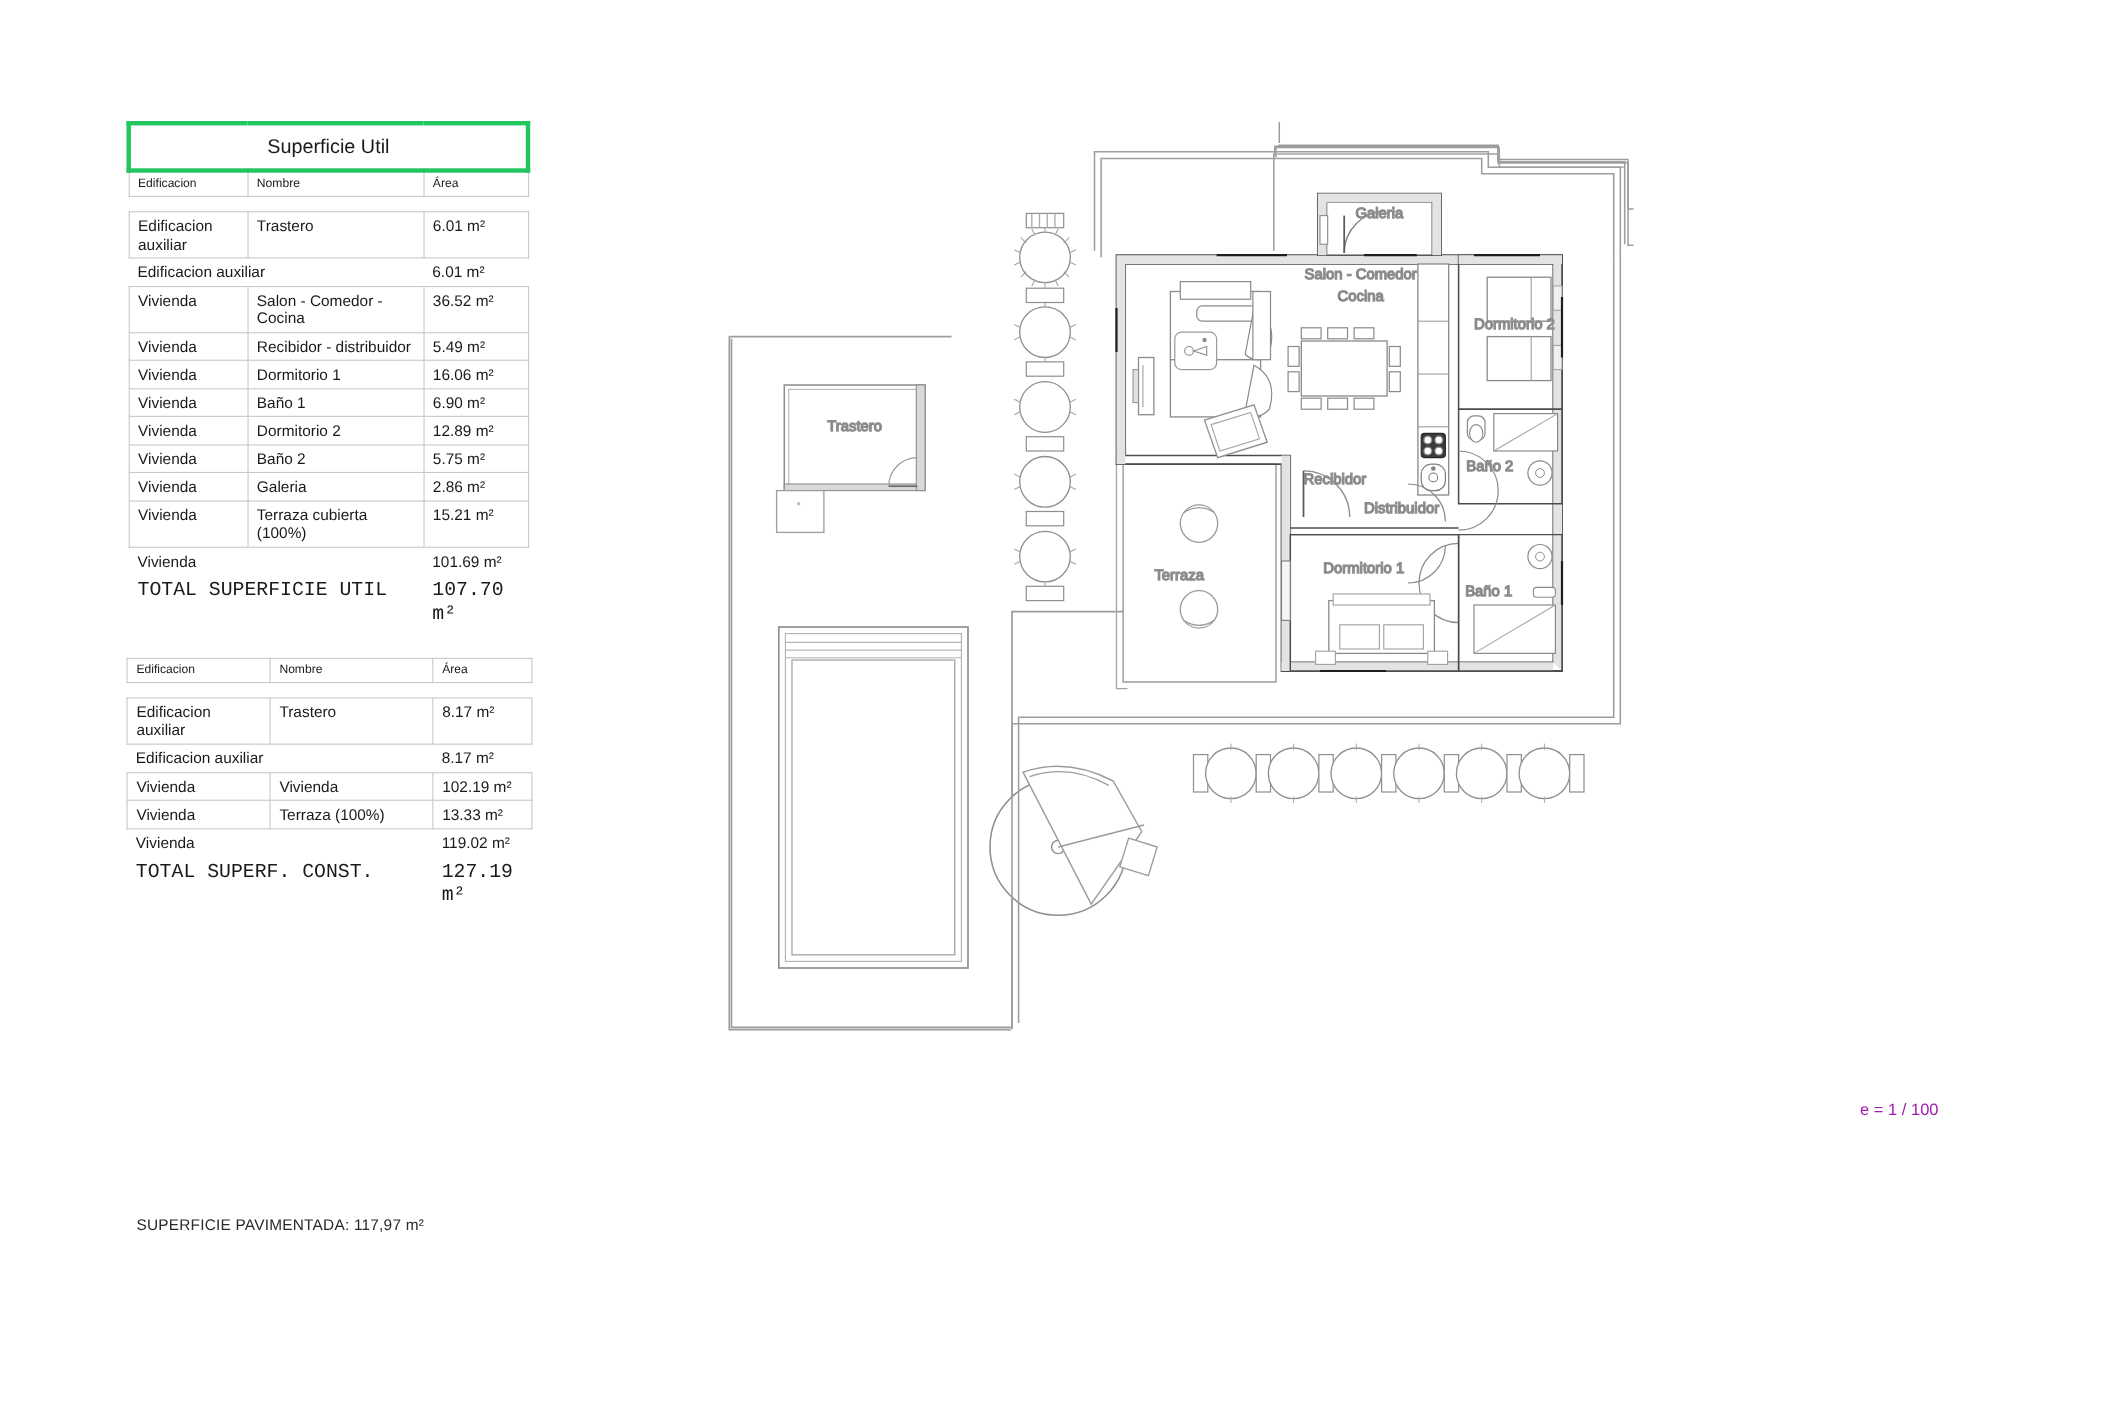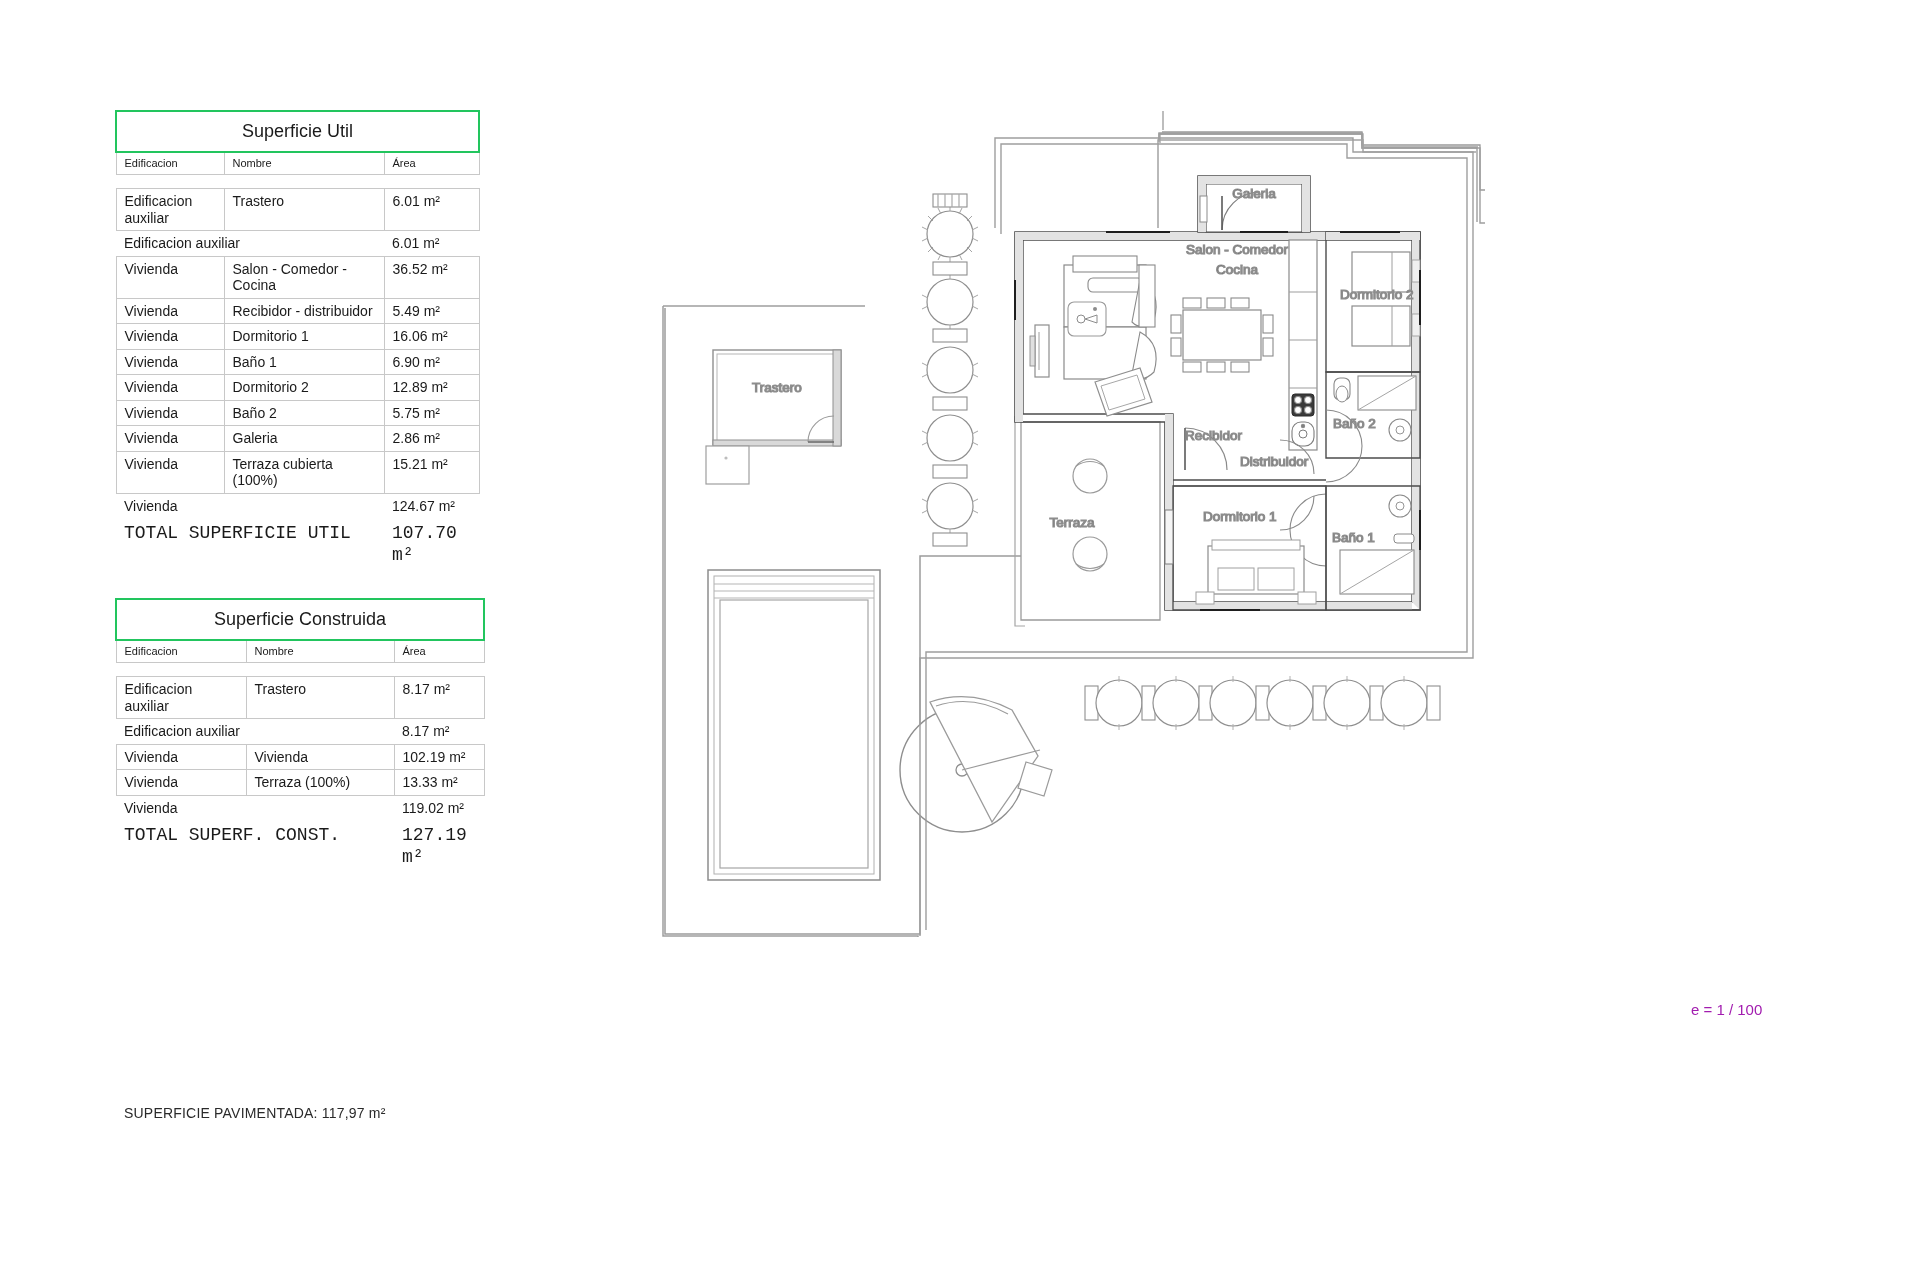--- a/index.html
+++ b/index.html
@@ -2,21 +2,21 @@
 <html><head>
 <meta charset="utf-8">
 <style>
   html,body{margin:0;padding:0;}
   body{width:1920px;height:1280px;background:#ffffff;font-family:"Liberation Sans",sans-serif;position:relative;overflow:hidden;}
   .page{position:absolute;inset:0;}
 
   
   .tbl{position:absolute;border-collapse:collapse;table-layout:fixed;}
   .tbl td{border:1px solid #c8c8c8;font-size:14px;color:#1a1a1a;padding:4px 8px;vertical-align:top;line-height:1.18;background:#fff;}
-  .tbl td.title{text-align:center;font-size:18px;border:2px solid #22c55e;padding:9px 8px;}
+  .tbl td.title{text-align:center;font-size:18px;border:4px solid #22c55e;padding:9px 8px;}
   .tbl td.hdr{font-size:11px;}
   .tbl tr.spacer td{border:none;height:13px;padding:0;}
   .tbl td.sum2{border:none;border-top:1px solid #c8c8c8;}
   .tbl td.grand{border:none;font-size:18px;padding-top:5px;font-family:Liberation Mono, monospace;}
   .c-edif{width:108px;}
   .c-nom{width:160px;}
   .c-area{width:95px;}
 
   #table-util{left:115px;top:110px;width:362px;}
   #table-const{left:115px;top:598px;width:368px;}
@@ -102,39 +102,36 @@
         <td>2.86 m²</td>
       </tr>
       <tr>
         <td>Vivienda</td>
         <td>Terraza cubierta (100%)</td>
         <td>15.21 m²</td>
       </tr>
 
       <tr>
         <td class="sum2" colspan="2">Vivienda</td>
-        <td class="sum2">124.67 m²</td>
+        <td class="sum2">101.69 m²</td>
       </tr>
       <tr>
         <td class="grand" colspan="2">TOTAL SUPERFICIE UTIL</td>
         <td class="grand">107.70 m²</td>
       </tr>
     </tbody>
   </table>
 
   <table class="tbl" id="table-const">
     <colgroup>
         <col class="c-edif">
         <col class="c-nom">
         <col class="c-area">
       </colgroup>
     <tbody>
-      <tr>
-        <td class="title" colspan="3">Superficie Construida</td>
-      </tr>
       <tr>
         <td class="hdr">Edificacion</td>
         <td class="hdr">Nombre</td>
         <td class="hdr">Área</td>
       </tr>
       <tr class="spacer">
           <td colspan="3"></td>
         </tr>
 
       <tr>

